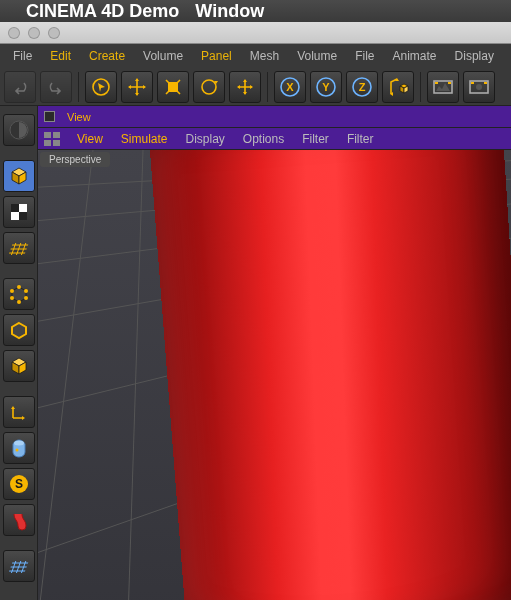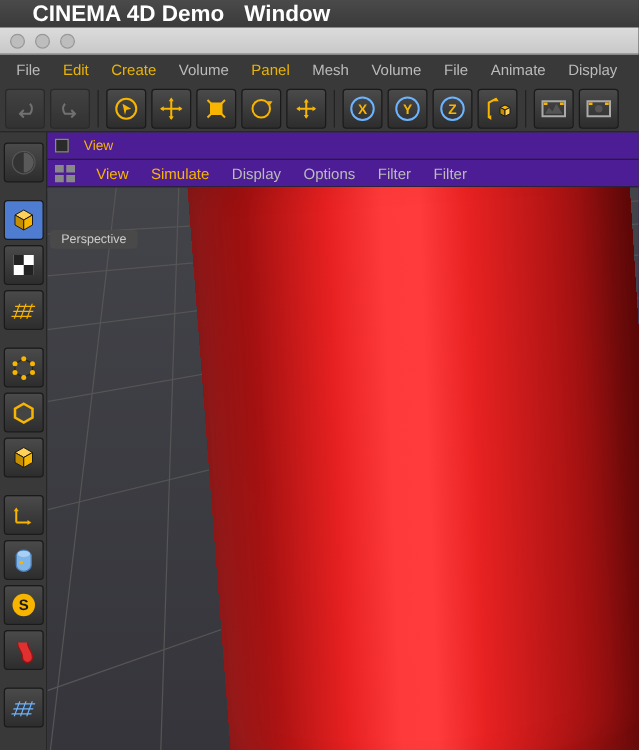--- a/index.html
+++ b/index.html
@@ -31,21 +31,21 @@
 .viewtop { height: 22px; display: flex; align-items: center; padding: 0 6px; font-size: 11px; gap: 12px; border-bottom: 1px solid #222; }
 .viewtop .chk { width: 11px; height: 11px; border: 1px solid #888; background: #2a2a2a; }
 .viewtop .vlabel { color: #f7b500; }
 
 .viewmenu { height: 22px; display: flex; align-items: center; padding: 0 6px; font-size: 12px; color: #bbb; gap: 4px; border-bottom: 1px solid #222; }
 .viewmenu span { padding: 2px 7px; }
 .viewmenu .hl { color: #f7b500; }
 .viewmenu .grid4 { width: 16px; height: 14px; margin-right: 6px; }
 
 .viewport { flex: 1; position: relative; background: #3d3d42; overflow: hidden; }
-.persp-tag { position: absolute; top: 2px; left: 2px; background: #494949; color: #ccc; font-size: 10px; padding: 2px 9px; border-radius: 3px; z-index: 10; margin-top: 32px; }
+.persp-tag { position: absolute; top: 2px; left: 2px; background: #494949; color: #ccc; font-size: 10px; padding: 2px 9px; border-radius: 3px; z-index: 10; }
 .grid-canvas { position: absolute; inset: 0; }
 
 .cyl-container { position: absolute; left: 130px; top: -30px; width: 350px; height: 520px; z-index: 5; }
 .cylinder {
   width: 100%; height: 100%;
   background: linear-gradient(92deg,
     #7c0a0a 0%, #a01010 12%, #e62020 30%, #ff3a3a 42%, #ff3b3b 50%,
     #e92222 60%, #b51515 78%, #8c0d0d 92%, #760909 100%);
   border-radius: 0 0 175px 175px / 0 0 50px 50px;
   transform: perspective(900px) rotateX(-2deg) rotateZ(-4deg);

